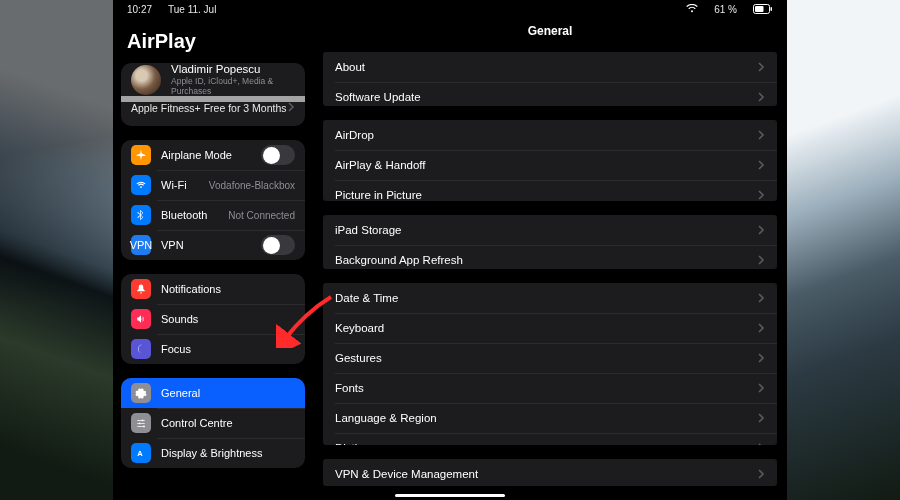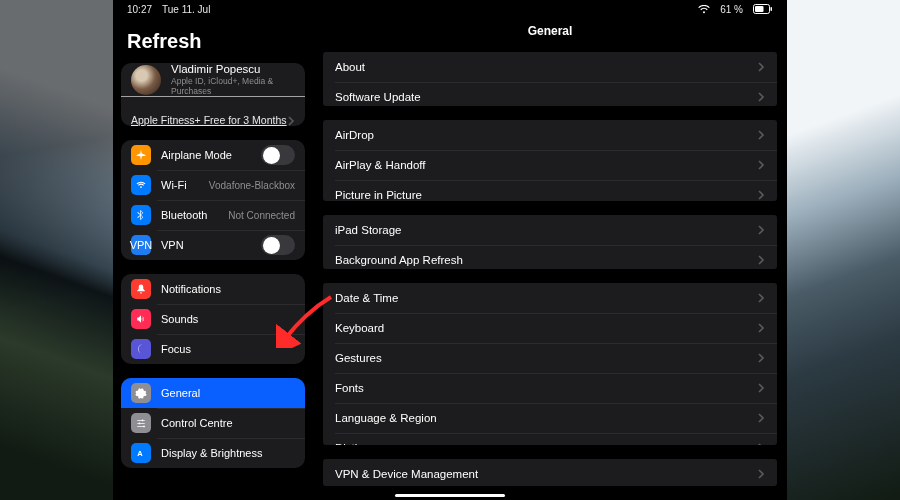--- a/index.html
+++ b/index.html
@@ -10,21 +10,21 @@
       linear-gradient(170deg, rgba(0,0,0,.55) 0 30%, transparent 60%),
       linear-gradient(200deg, #e9eff4 0 20%, #8aa1b3 35%, #3a4b57 50%, #0d1417 55%, #2b3a2a 70%, #111b13 90%);
   }
   .wall-r { right:0; background:
       linear-gradient(160deg, #f1f5f8 0 25%, #9db0bd 40%, #4a5c67 55%, #2c3a43 70%, #111b13 100%);
   }
   .device { position:absolute; left:113px; top:0; width:674px; height:500px; background:#000; color:#fff; }
 
   
   .status { height:18px; display:flex; align-items:center; justify-content:space-between; padding:0 14px; font-size:10px; color:#e8e8e8; }
-  .status .sl,.status .sr { display:flex; gap:10px; align-items:center; }
+  .status .sl,.status .sr { display:flex; gap:16px; }
   .status svg { display:block; }
 
   .content { position:absolute; top:18px; left:0; right:0; bottom:0; display:flex; }
 
   
   .side { width:200px; padding:8px 8px 0 8px; overflow:hidden; }
   .side h1 { font-size:20px; font-weight:700; margin:4px 0 10px 6px; }
   .card { background:#1c1c1e; border-radius:10px; margin-bottom:14px; overflow:hidden; }
   .row { display:flex; align-items:center; height:30px; padding:0 10px; font-size:11px; color:#fff; position:relative; }
   .row + .row::before { content:""; position:absolute; left:36px; right:0; top:0; height:1px; background:#2c2c2e; }
@@ -33,21 +33,21 @@
   .row .lbl { flex:1; white-space:nowrap; overflow:hidden; text-overflow:ellipsis; }
   .row .val { color:#8e8e93; font-size:10px; margin-left:6px; }
   .row.sel { background:#0a60ff; }
   .row.sel::before { display:none; }
 
   
   .profile { display:flex; align-items:center; padding:0 10px; }
   .avatar { width:30px; height:30px; border-radius:50%; background:radial-gradient(circle at 35% 35%, #d9c9b2 0 20%, #7a5b45 50%, #2b1e17 100%); margin-right:10px; flex:none; }
   .profile .name { font-size:11.5px; font-weight:500; }
   .profile .sub  { font-size:8.5px; color:#8e8e93; margin-top:1px; }
-  .fitness { display:flex; align-items:flex-end; height:30px; padding:0 10px; font-size:10.5px; border-top:1px solid #a3a3a3; color:#e8e8e8;text-decoration:underline; }
+  .fitness { display:flex; align-items:flex-start; height:30px; padding:0 10px; font-size:10.5px; border-top:6px solid #a3a3a3; color:#e8e8e8; }
   .fitness .chev { margin-left:auto; color:#5a5a5e; }
 
   
   .tgl { width:34px; height:20px; border-radius:10px; background:#39393d; position:relative; flex:none; }
   .tgl::after { content:""; position:absolute; width:17px; height:17px; background:#fff; border-radius:50%; top:1.5px; left:2px; }
 
   
   .pane { flex:1; display:flex; flex-direction:column; padding:0 10px 0 10px; }
   .ptitle { text-align:center; font-size:12px; font-weight:600; margin:6px 0 14px; }
   .group { background:#1c1c1e; border-radius:3px; margin-bottom:14px; overflow:hidden; }
@@ -90,21 +90,21 @@
             <rect x="2" y="2" width="8.5" height="6" rx="1" fill="#fff"></rect>
             <rect x="17.5" y="3" width="1.5" height="4" rx="0.7" fill="#fff"></rect>
           </svg>
         </span>
     </div>
   </div>
 
   <div class="content">
 
     <div class="side">
-      <h1>Refresh</h1>
+      <h1>AirPlay</h1>
 
       <div class="card">
         <div class="profile">
           <div class="avatar"></div>
           <div>
             <div class="name">Vladimir Popescu</div>
             <div class="sub">Apple ID, iCloud+, Media &amp; Purchases</div>
           </div>
         </div>
         <div class="fitness">

